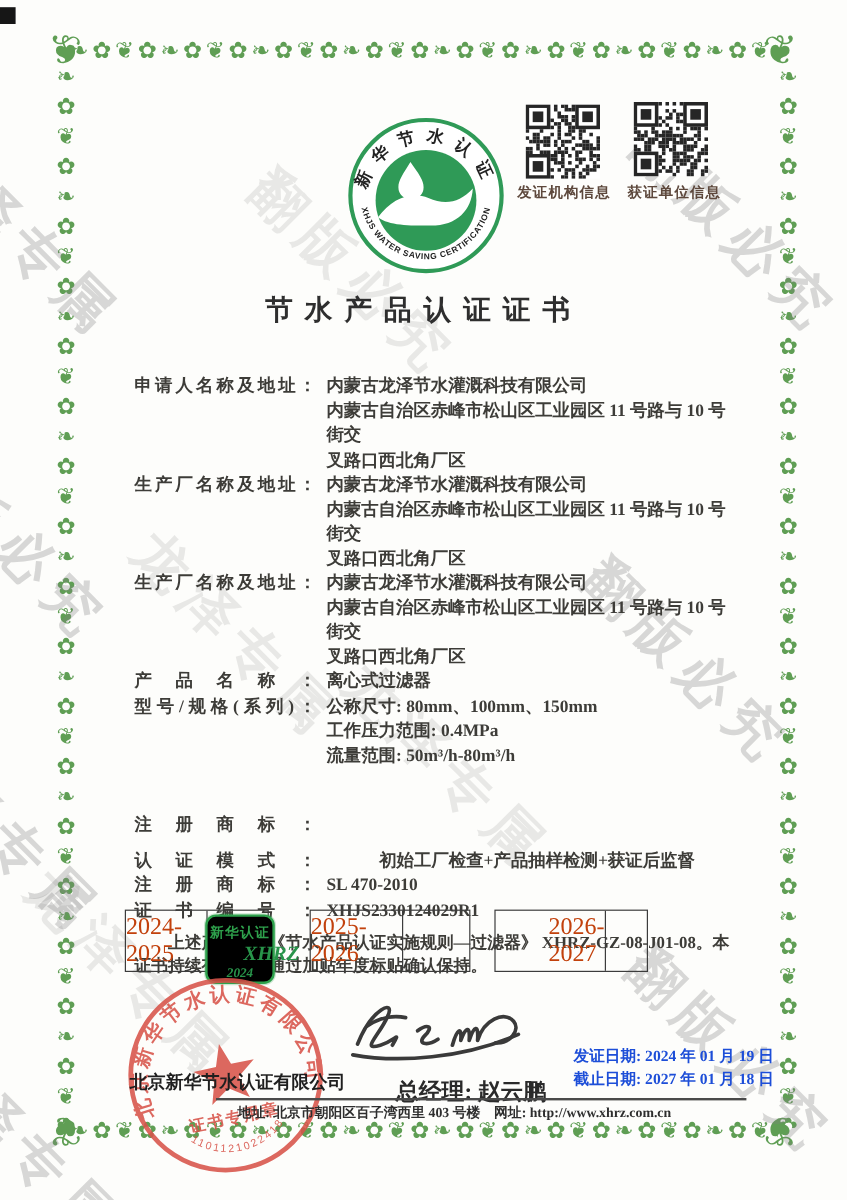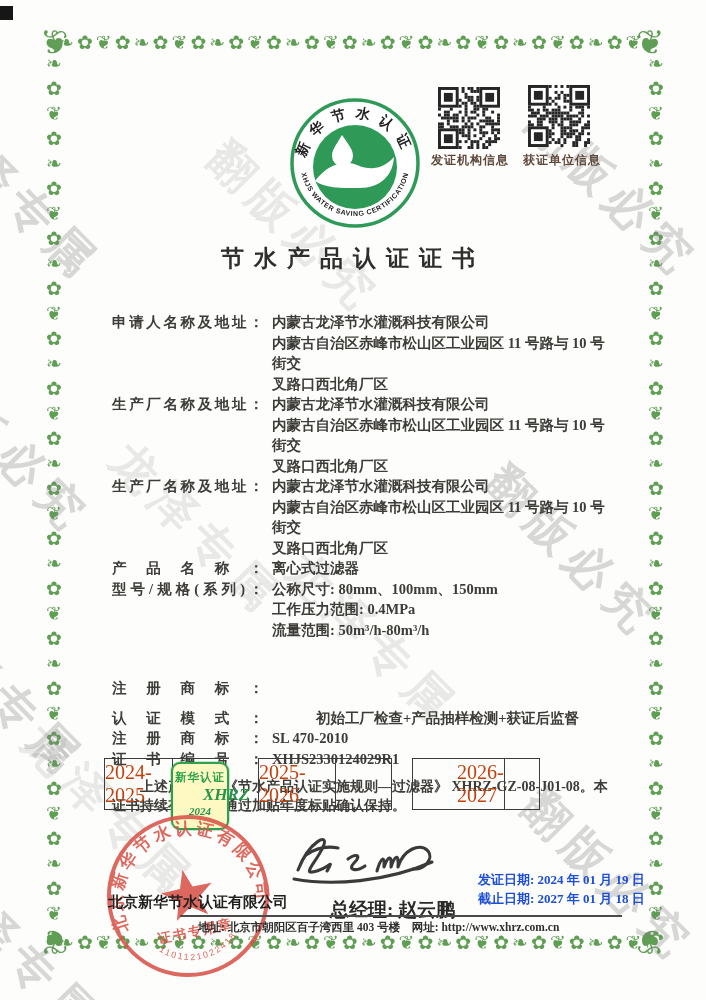--- a/index.html
+++ b/index.html
@@ -61,21 +61,21 @@
 
   
   .boxes{position:absolute;left:104px;top:758px;display:flex;}
   .ybox{height:52px;border:1.5px solid #3c3c3c;display:flex;position:relative;}
   .yb1{width:120px;margin-right:34px;}
   .yb2{width:134px;margin-right:20px;}
   .yb3{width:128px;padding-left:44px;}
   .ycell{flex:0 0 58%;display:flex;align-items:center;justify-content:center;
          font-size:20px;font-weight:normal;color:#c2410c;border-right:1.5px solid #3c3c3c;}
   .ycell2{flex:1;}
-  .sticker{position:absolute;left:66px;top:3px;width:58px;height:68px;background:#fef9c3;
+  .sticker{position:absolute;left:66px;top:3px;width:58px;height:58px;background:#000000;
            border:2px solid #2ea14c;border-radius:9px;text-align:center;padding-top:6px;
            box-shadow:0 0 0 1px rgba(46,161,76,.25);}
   .st1{font-size:11.5px;font-weight:bold;color:#2ea14c;letter-spacing:1px;}
   .st2{font-size:17px;font-weight:bold;font-style:italic;color:#28944a;padding-left:30px;}
   .st3{font-size:11px;font-weight:bold;font-style:italic;color:#28944a;}
 
   
   .stamp{position:absolute;left:104px;top:812px;width:168px;height:168px;opacity:.88;}
   .sig{position:absolute;left:282px;top:826px;width:175px;height:62px;}
   .issuer{position:absolute;left:108px;top:893px;font-size:15px;font-weight:bold;color:#1f1f1f;}

